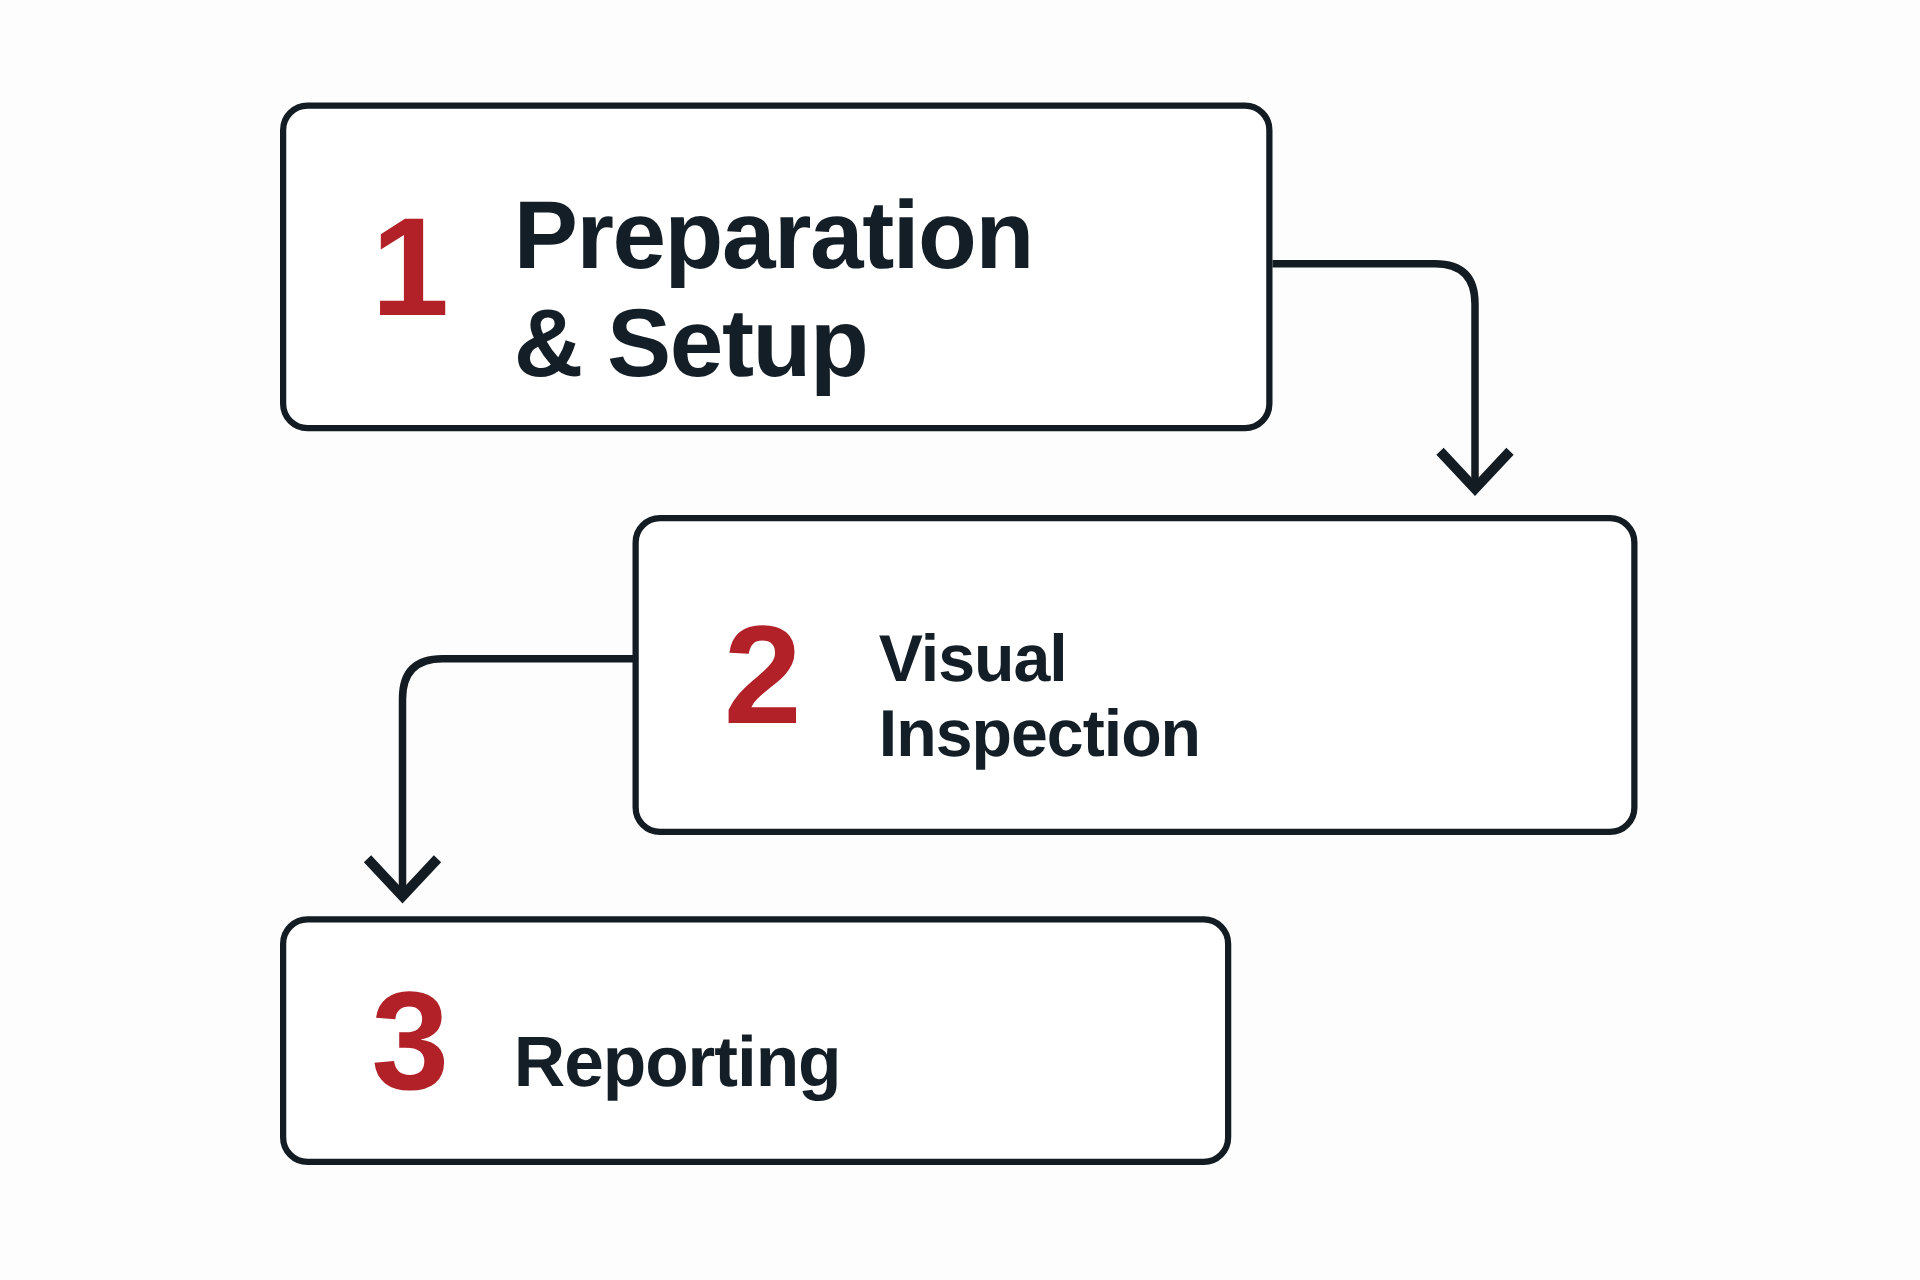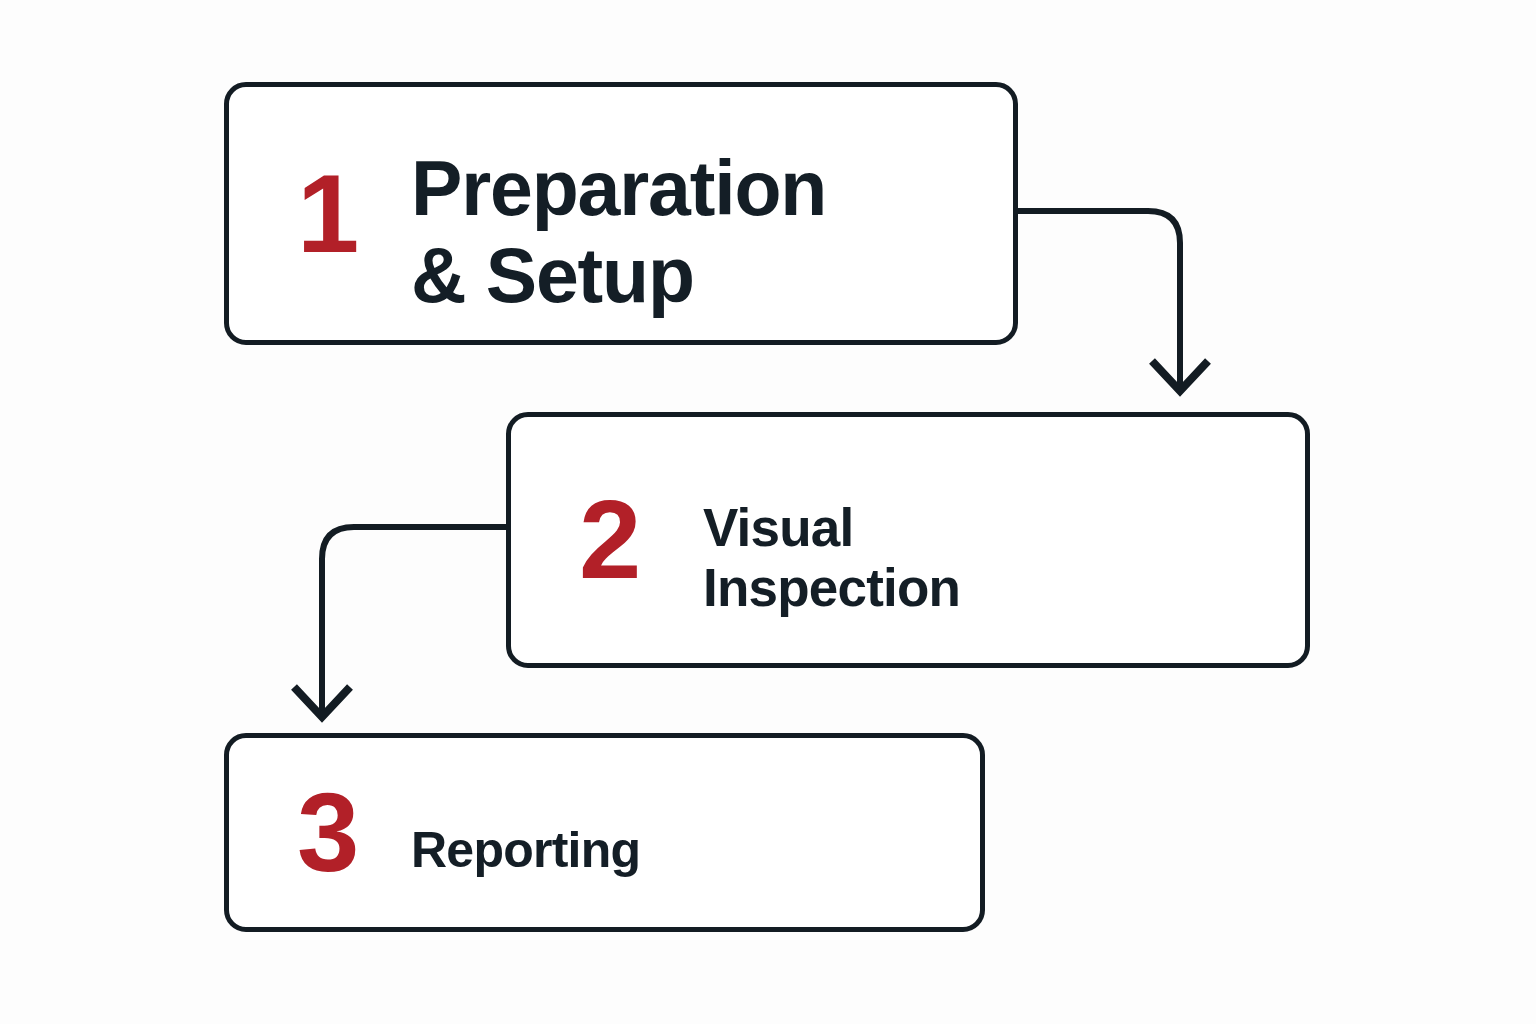--- a/index.html
+++ b/index.html
@@ -95,21 +95,21 @@
     top: 733px;
     width: 761px;
     height: 199px;
     padding-left: 68px;
   }
   #box-step-3 .step-num {
     font-size: 112px;
     width: 112px;
   }
   #box-step-3 .step-label {
-    font-size: 50px;
+    font-size: 57px;
     margin-left: 2px;
   }
 </style>
 </head>
 <body>
 
 <div id="flow-root">
 
   <svg id="connector-layer" viewBox="0 0 1536 1024" width="1536" height="1024">
 

